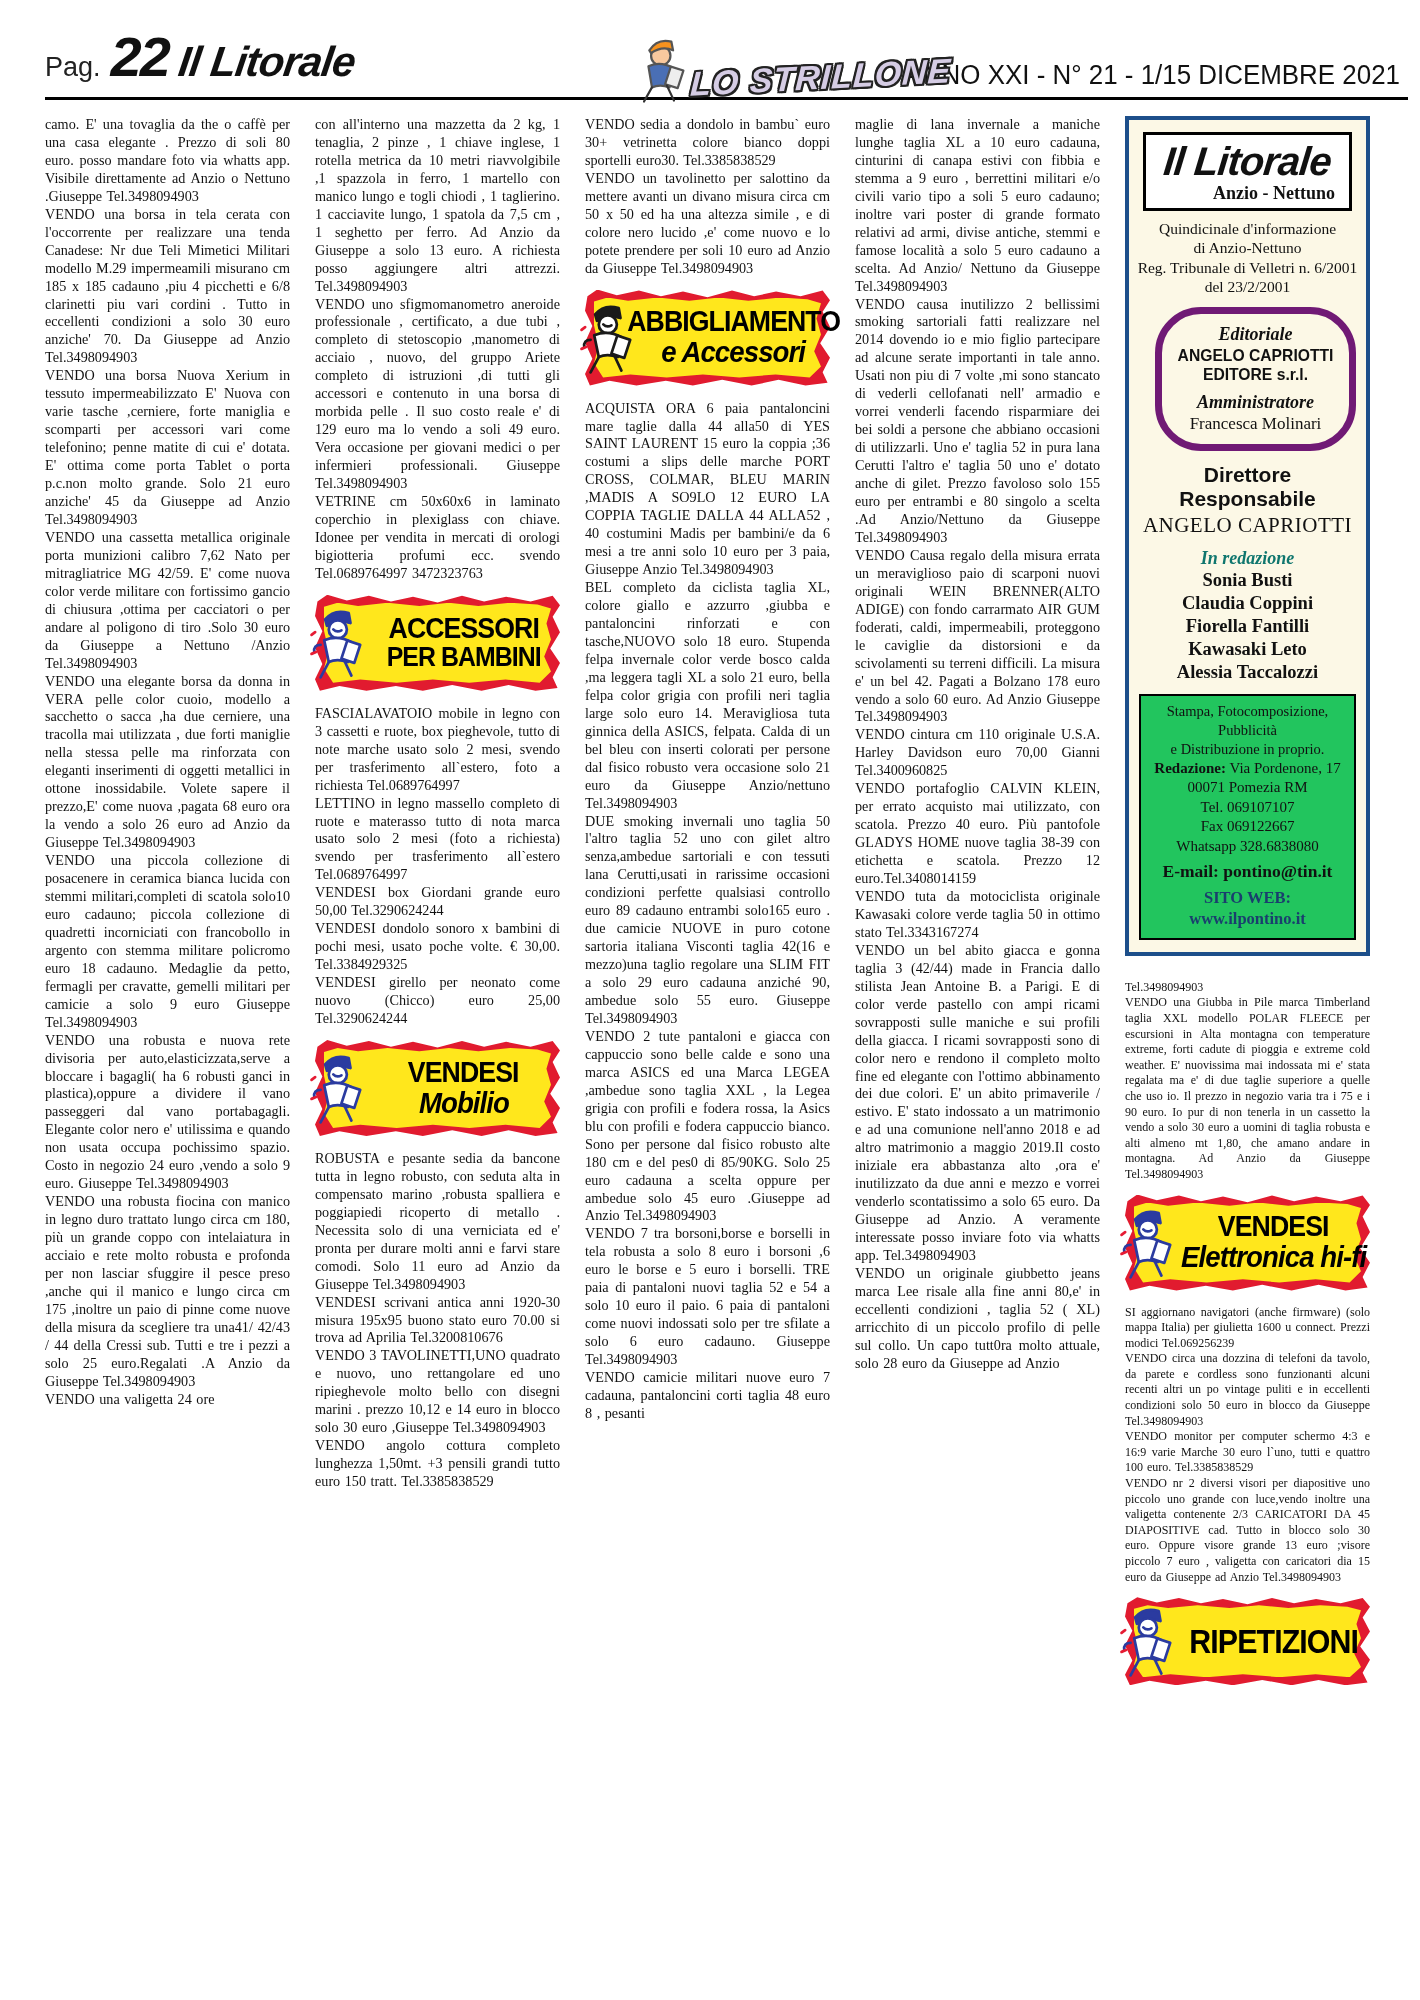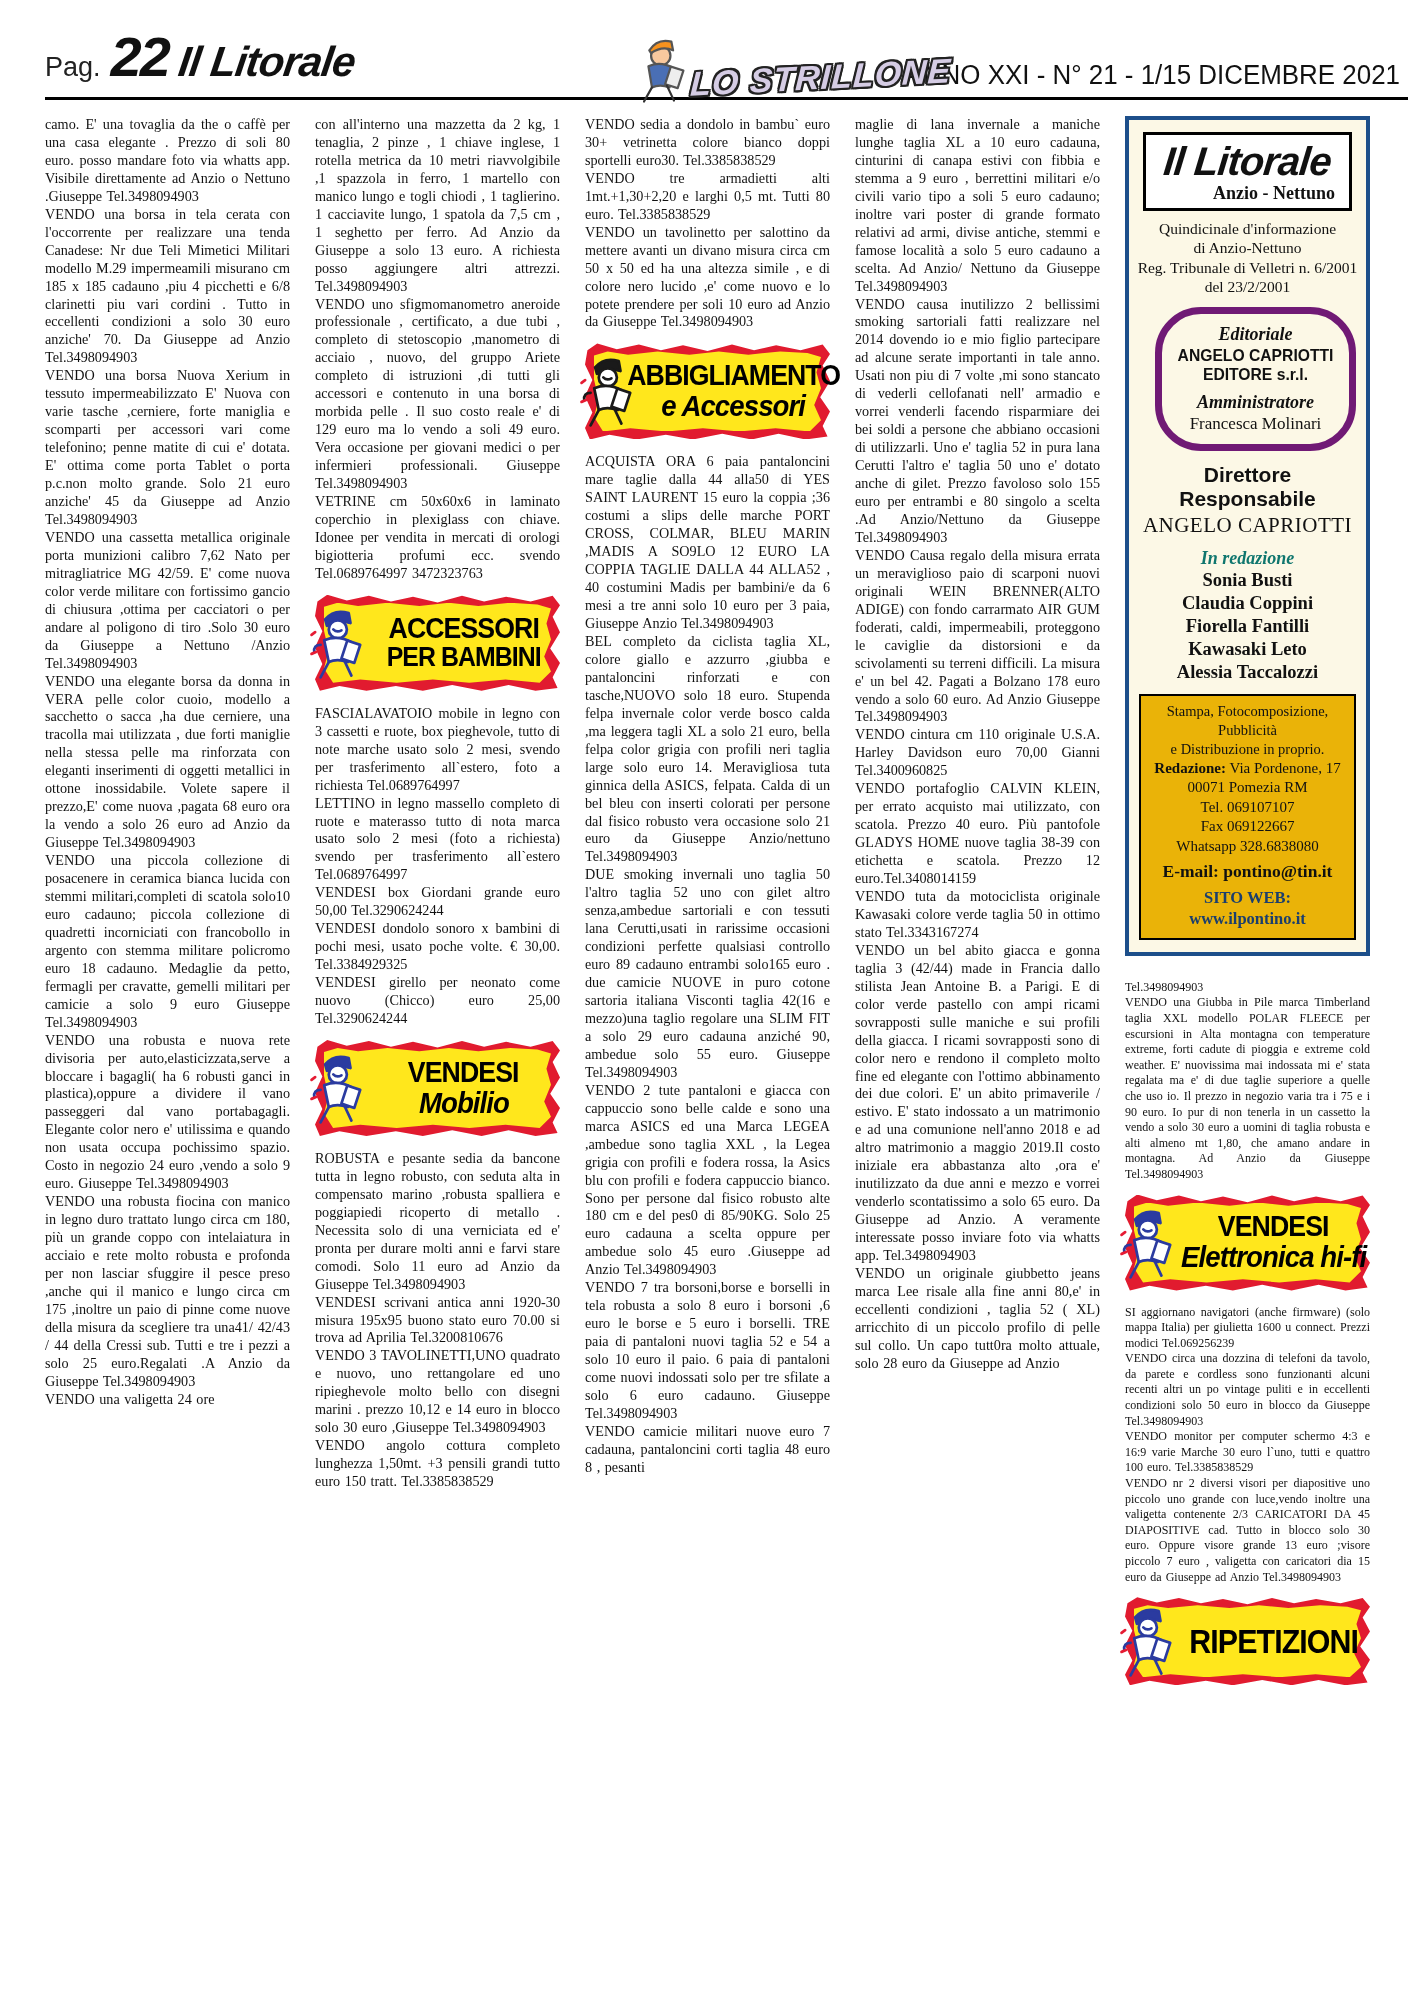--- a/index.html
+++ b/index.html
@@ -49,21 +49,21 @@
   .mh-sub{font-weight:700;font-size:18px;margin-top:2px;text-align:right;padding-right:8px;}
   .mh-info{font-size:15.5px;line-height:1.25;margin:6px 0 10px 0;}
   .mh-oval{border:7px solid #701a75;border-radius:46px;padding:10px 6px;margin:4px 2px 12px 18px;}
   .mh-lbl-it{font-weight:700;font-style:italic;font-size:18px;}
   .mh-editor{font-family:"Liberation Sans", sans-serif;font-weight:700;font-size:16.5px;transform:scaleX(.95);margin:1px 0 8px 0;}
   .mh-admin{font-size:17px;margin-top:1px;}
   .mh-dir-lbl{font-family:"Liberation Sans", sans-serif;font-weight:700;font-size:21px;margin-top:4px;}
   .mh-dir{font-size:21px;letter-spacing:.5px;margin:2px 0 10px 0;}
   .mh-red{color:#0f766e;font-weight:700;font-style:italic;font-size:18px;margin-top:2px;}
   .staff{font-weight:700;font-size:18.5px;line-height:1.25;}
-  .mh-print{border:2px solid #000;background:#eab308;margin:10px 2px 0 2px;padding:6px 4px 8px 4px;font-size:15px;line-height:1.3;}
+  .mh-print{border:2px solid #000;background:#22c55e;margin:10px 2px 0 2px;padding:6px 4px 8px 4px;font-size:15px;line-height:1.3;}
   .mh-print .small{font-size:14.5px;}
   .mh-mail{font-weight:700;font-size:17.5px;margin-top:4px;}
   .mh-web{color:#1a3e6e;font-weight:700;font-size:16.5px;margin-top:4px;}
   .b{font-weight:700;}
 </style>
 </head>
 <body>
 
 <div class="page">
 
@@ -149,21 +149,20 @@
             <div class="bl2 it">Mobilio</div>
           </div>
         </div>
         <p class="ad">ROBUSTA e pesante sedia da bancone tutta in legno robusto, con seduta alta  in compensato marino ,robusta spalliera e poggiapiedi ricoperto di metallo . Necessita solo di una verniciata ed e' pronta per durare molti anni e farvi stare comodi. Solo 11 euro ad Anzio da Giuseppe Tel.3498094903</p>
         <p class="ad">VENDESI scrivani antica anni 1920-30 misura 195x95 buono stato euro 70.00 si trova ad Aprilia Tel.3200810676</p>
         <p class="ad">VENDO 3 TAVOLINETTI,UNO quadrato e nuovo, uno rettangolare ed uno ripieghevole  molto bello con disegni marini . prezzo 10,12  e 14 euro in blocco solo 30 euro ,Giuseppe Tel.3498094903</p>
         <p class="ad">VENDO angolo cottura completo lunghezza 1,50mt. +3 pensili grandi tutto euro 150 tratt. Tel.3385838529</p>
       </section>
     <section class="col textcol">
         <p class="ad">VENDO sedia a dondolo in bambu` euro 30+ vetrinetta colore bianco doppi sportelli euro30. Tel.3385838529</p>
-        <p class="ad">VENDO tre armadietti alti 1mt.+1,30+2,20 e larghi 0,5 mt. Tutti 80 euro. Tel.3385838529</p>
         <p class="ad">VENDO un tavolinetto per salottino da mettere avanti un divano misura circa cm 50 x 50 ed ha una altezza simile , e di colore nero lucido ,e' come nuovo e lo potete prendere per soli 10 euro ad Anzio da Giuseppe Tel.3498094903</p>
         <div class="banner two">
           <div class="bframe"></div>
           <div class="binner"></div>
           <span class="nbwrap"><svg viewBox="0 0 64 84" aria-hidden="true">
               <g stroke="#1a1a1a" stroke-width="3" fill="#fff" stroke-linecap="round" stroke-linejoin="round">
                 <path d="M20 16 Q30 4 46 9 L48 20 Q34 15 22 23 Z" fill="#1a1a1a"></path>
                 <circle cx="34" cy="27" r="10"></circle>
                 <path d="M29 27 q4 4 9 1" fill="none"></path>
                 <path d="M19 39 Q34 33 49 41 L45 63 Q33 59 24 63 Z"></path>

